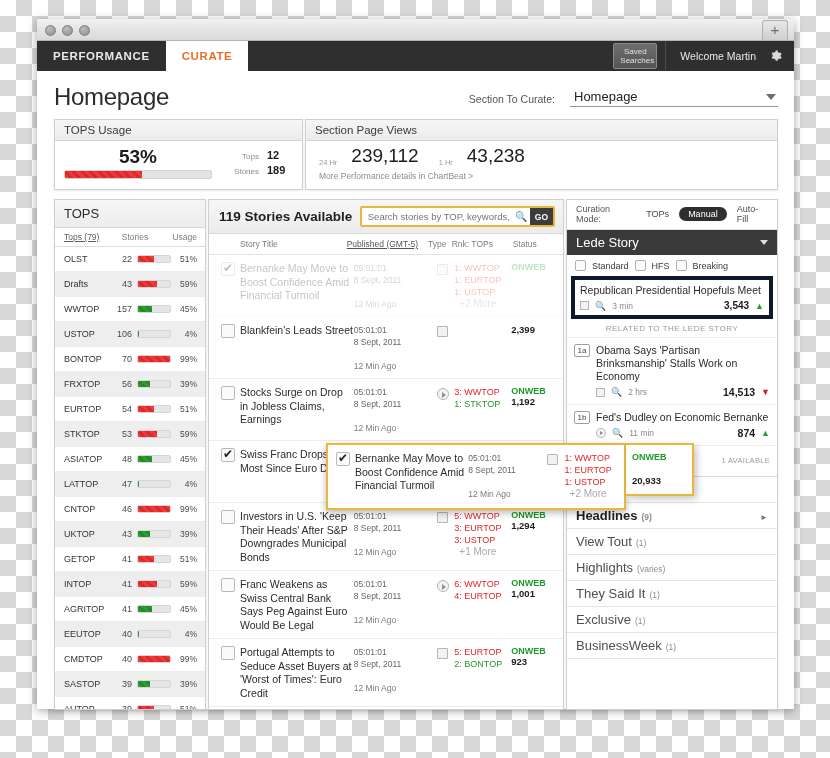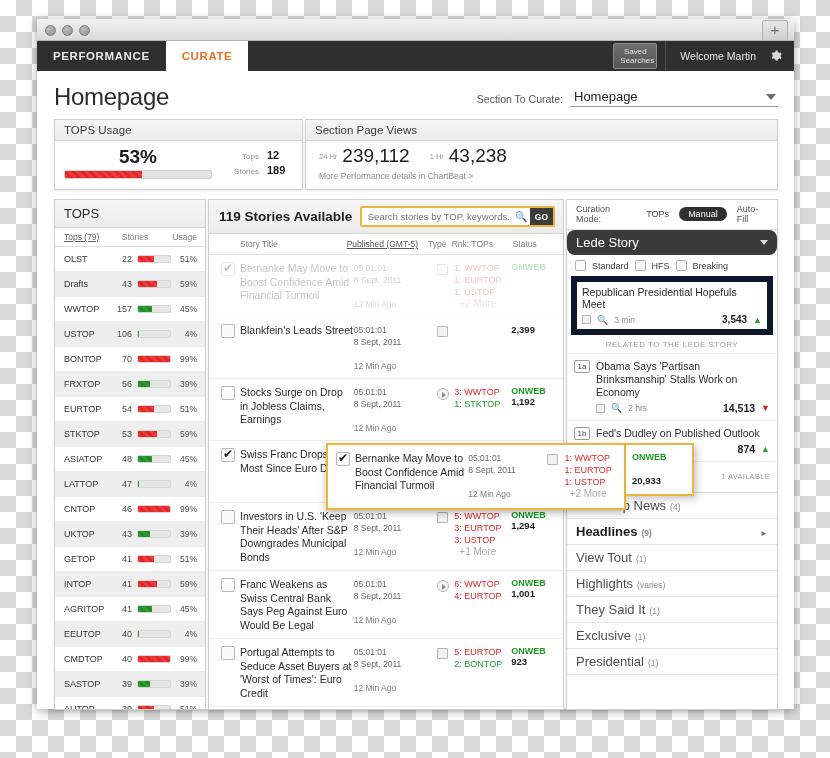--- a/index.html
+++ b/index.html
@@ -67,21 +67,21 @@
     padding: 0 12px 0 14px;
     border-left: 1px solid #4c4c4c;
     color: #e8e8e8; font-size: 10.5px;
   }
   .gear { width: 12px; height: 12px; position: relative; }
   .gear svg { display:block; }
 
   
   #pagehead { padding: 12px 16px 0 17px; display: flex; align-items: flex-end; }
   #pagetitle { font-size: 24px; color: #2c2c2c; font-weight: normal; letter-spacing: -.3px; }
-  #section-curate { margin-left: auto; display: flex; align-items: flex-end; gap: 7px; padding-bottom: 4px; }
+  #section-curate { margin-left: auto; display: flex; align-items: flex-end; gap: 15px; padding-bottom: 4px; }
   #sc-label { font-size: 10.5px; color: #555; padding-bottom: 2px; }
   #sc-select {
     width: 208px; border-bottom: 1px solid #9a9a9a;
     display: flex; align-items: center; padding: 0 2px 2px 4px;
   }
   #sc-value { font-size: 13px; color: #222; }
   .caret { margin-left: auto; width: 0; height: 0;
            border-left: 5px solid transparent; border-right: 5px solid transparent;
            border-top: 6px solid #6d6d6d; }
 
@@ -108,21 +108,21 @@
   .bar-blue { background: repeating-linear-gradient(45deg,#3d8fd4,#3d8fd4 3px,#2f7fc4 3px,#2f7fc4 6px); }
   .bar-green { background: repeating-linear-gradient(45deg,#2e9b33,#2e9b33 3px,#228a28 3px,#228a28 6px); }
   .kv { display: flex; align-items: baseline; gap: 8px; justify-content: flex-end; margin-bottom: 3px; }
   .kv .k { font-size: 8px; color: #8d8d8d; }
   .kv .v { font-size: 11px; font-weight: bold; color: #1c1c1c; width: 26px; }
 
   .vis-num { font-size: 19px; font-weight: bold; color: #1c1c1c; text-align: center; }
   .up-arrow { display:inline-block; color:#8f8f8f; font-size: 10px; margin-left: 3px; vertical-align: 3px; }
 
   .pv-row { display: flex; align-items: baseline; gap: 20px; padding-left: 4px; }
-  .pv-item { display: flex; align-items: center; gap: 5px; }
+  .pv-item { display: flex; align-items: flex-end; gap: 14px; }
   .pv-lab { font-size: 7.5px; color: #999; }
   .pv-num { font-size: 19px; font-weight: normal; color: #1c1c1c; }
   .pv-link { font-size: 8.5px; color: #8c8c8c; margin-top: 4px; padding-left: 4px; }
 
   
   #main { display: flex; margin: 9px 16px 0 17px; height: 511px; position: relative; }
   .pane { background: #fff; border: 1px solid #cfcfcf; box-shadow: 0 1px 2px rgba(0,0,0,.09); overflow: hidden; }
   #pane-tops { width: 152px; }
   #pane-stories { flex: 1; margin-left: 2px; }
   #pane-curation { width: 212px; margin-left: 2px; }
@@ -192,25 +192,25 @@
           border-radius: 50%; position: relative; vertical-align: -1px; margin-left: 1px; }
   .deny::after { content:""; position:absolute; left:-0.5px; top: 3px; width: 9px; height: 1.4px;
                  background: #d32020; transform: rotate(-45deg); }
 
   
   #cur-mode { display: flex; align-items: center; gap: 10px; padding: 4px 8px 5px 9px;
               font-size: 9px; color: #555; border-bottom: 1px solid #e0e0e0; }
   .mode-opt { font-size: 9px; color: #4a4a4a; }
   .mode-opt.sel { background: #2f2f2f; color: #fff; border-radius: 9px; padding: 2px 9px; }
   #lede-bar { background: #3a3a3a; color: #fff; font-size: 13px; padding: 5px 9px;
-              display: flex; align-items: center; border-radius: 8px; }
+              display: flex; align-items: center; }
   #lede-bar .caret { border-top-color: #ddd; border-left-width:4px; border-right-width:4px; border-top-width:5px; }
   .flagrow { display: flex; align-items: center; gap: 6px; padding: 5px 8px; font-size: 9px; color: #3c3c3c; }
   .cbx { width: 11px; height: 11px; border: 1px solid #b0b0b0; background: #fbfbfb; border-radius: 2px; }
-  .lede-item { border: 6px solid #0f172a; margin: 0 4px; padding: 4px 5px; }
+  .lede-item { border: 4px solid #0f172a; margin: 0 4px; padding: 4px 5px; }
   .lede-title { font-size: 10.5px; color: #2b2b2b; }
   .lede-meta { display: flex; align-items: center; gap: 6px; font-size: 8.5px; color: #8a8a8a; margin-top: 4px; }
   .lede-meta .num { margin-left: auto; font-size: 10px; font-weight: bold; color: #1c1c1c; }
   .tri-up { color: #2e9b33; font-size: 9px; }
   .tri-dn { color: #d32020; font-size: 9px; }
   .related-hd { text-align: center; font-size: 8px; color: #999; letter-spacing: .5px;
                 padding: 5px 0 4px; border-bottom: 1px solid #eee; }
   .rel-item { display: flex; padding: 6px 7px; border-bottom: 1px solid #ededed; }
   .rel-badge { width: 16px; height: 13px; border: 1px solid #9e9e9e; border-radius: 2px;
                font-size: 8px; text-align: center; line-height: 12px; color: #444;
@@ -657,21 +657,21 @@
                 <span class="mag">🔍</span>
                 <span>2 hrs</span>
                 <span class="num">14,513</span>
                 <span class="tri-dn">▼</span>
               </div>
             </span>
           </div>
           <div class="rel-item">
             <span class="rel-badge">1b</span>
             <span class="rel-body">
-              <div class="rel-title">Fed's Dudley on Published Outlook</div>
+              <div class="rel-title">Fed's Dudley on Economic Bernanke</div>
               <div class="rel-meta">
                 <span class="minicirc"></span>
                 <span class="mag">🔍</span>
                 <span>11 min</span>
                 <span class="num">874</span>
                 <span class="tri-up">▲</span>
               </div>
             </span>
           </div>
         </div>
@@ -699,21 +699,21 @@
           </div>
           <div class="sec-row">
             <span>They Said It</span>
             <span class="cnt">(1)</span>
           </div>
           <div class="sec-row">
             <span>Exclusive</span>
             <span class="cnt">(1)</span>
           </div>
           <div class="sec-row">
-            <span>Presidential</span>
+            <span>BusinessWeek</span>
             <span class="cnt">(1)</span>
           </div>
         </div>
     </div>
 
     <div id="dragcard">
       <span class="st-check on"></span>
       <span class="st-title" style="width:134px">Bernanke May Move to Boost Confidence Amid Financial Turmoil</span>
       <span class="st-pub" style="width:86px">
         <span>05:01:01</span><br>

